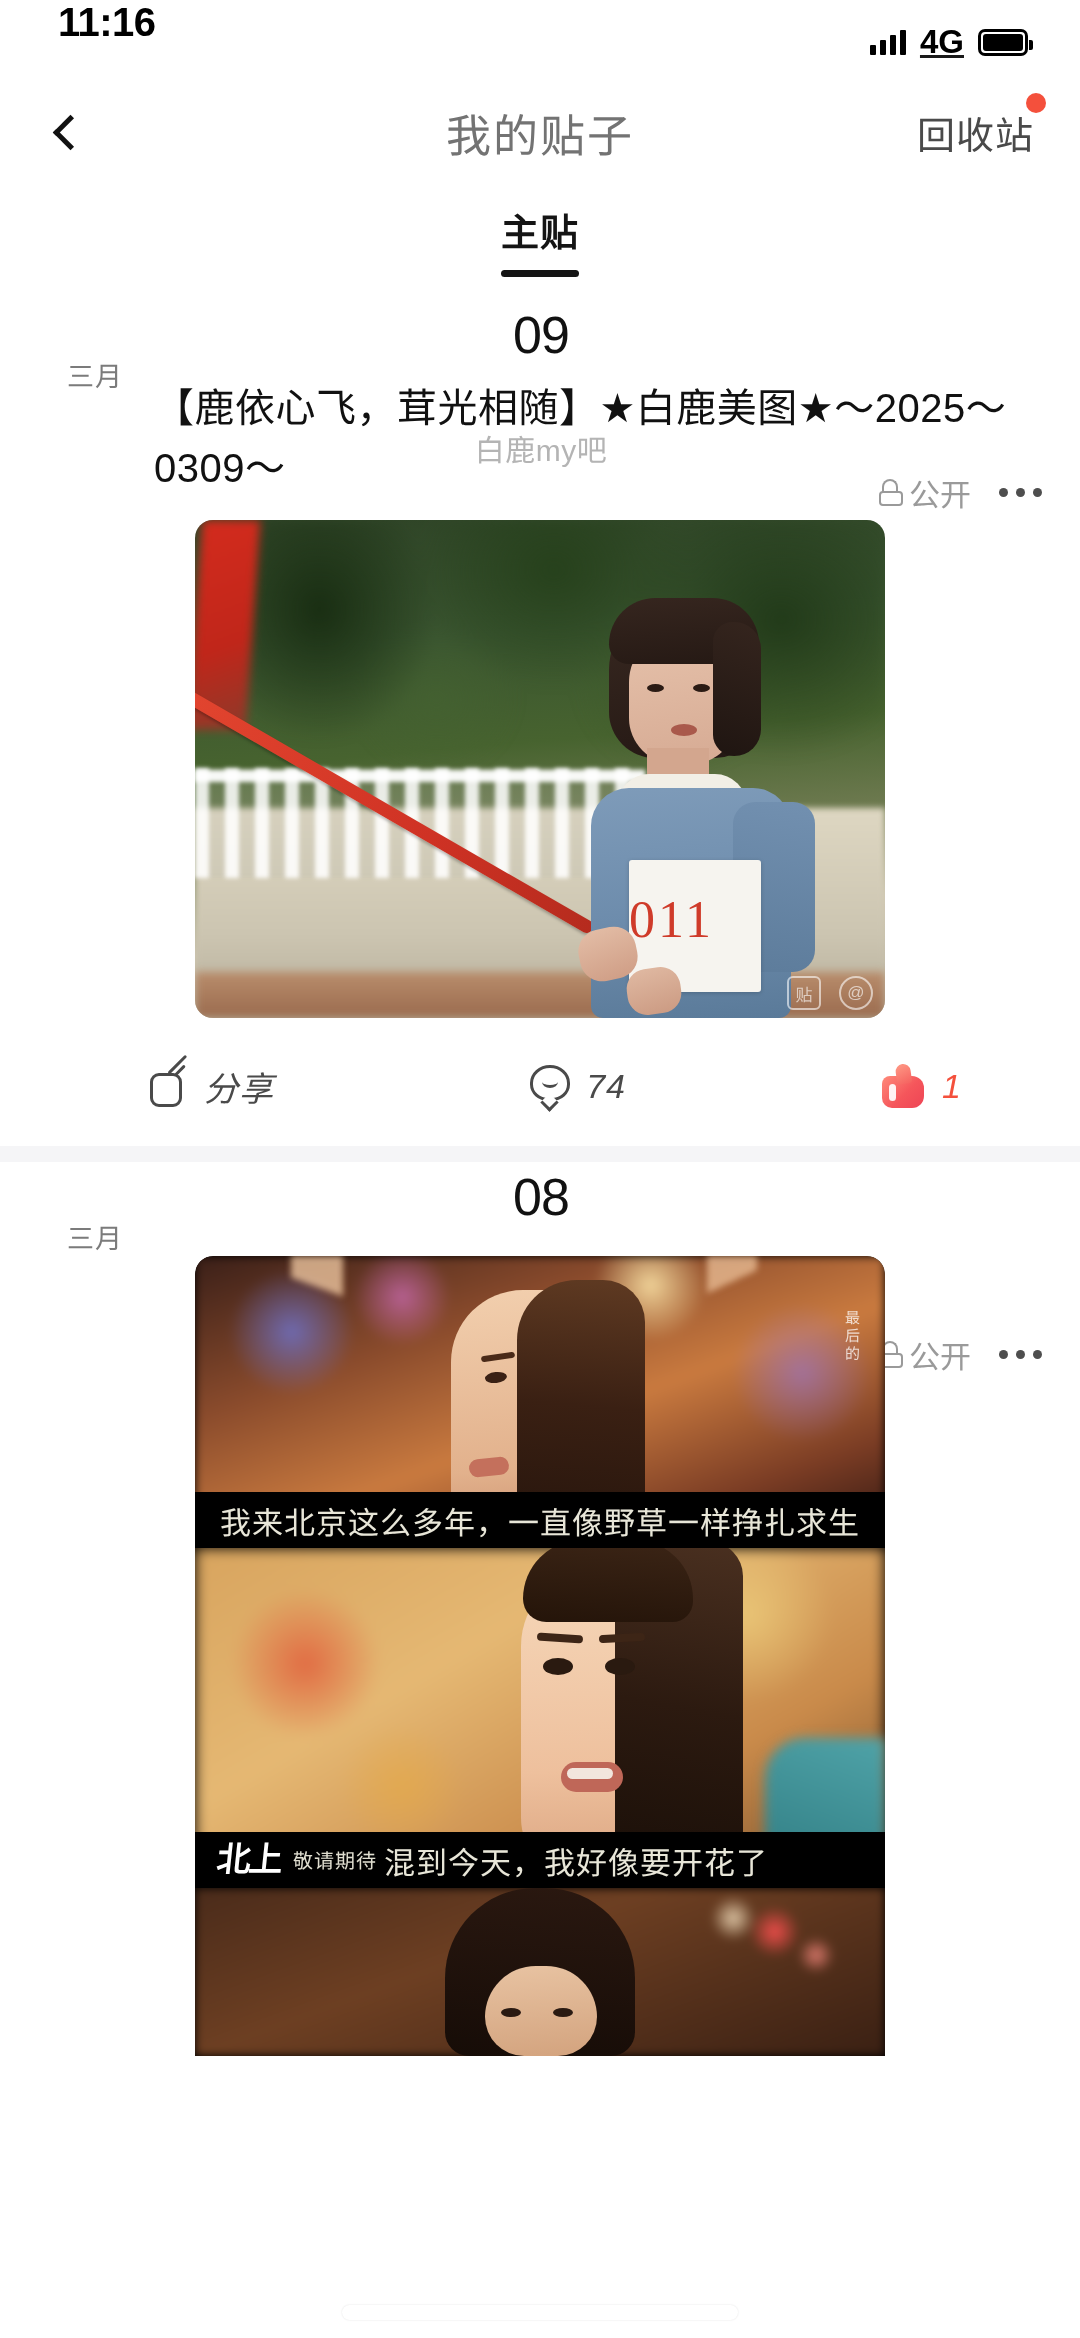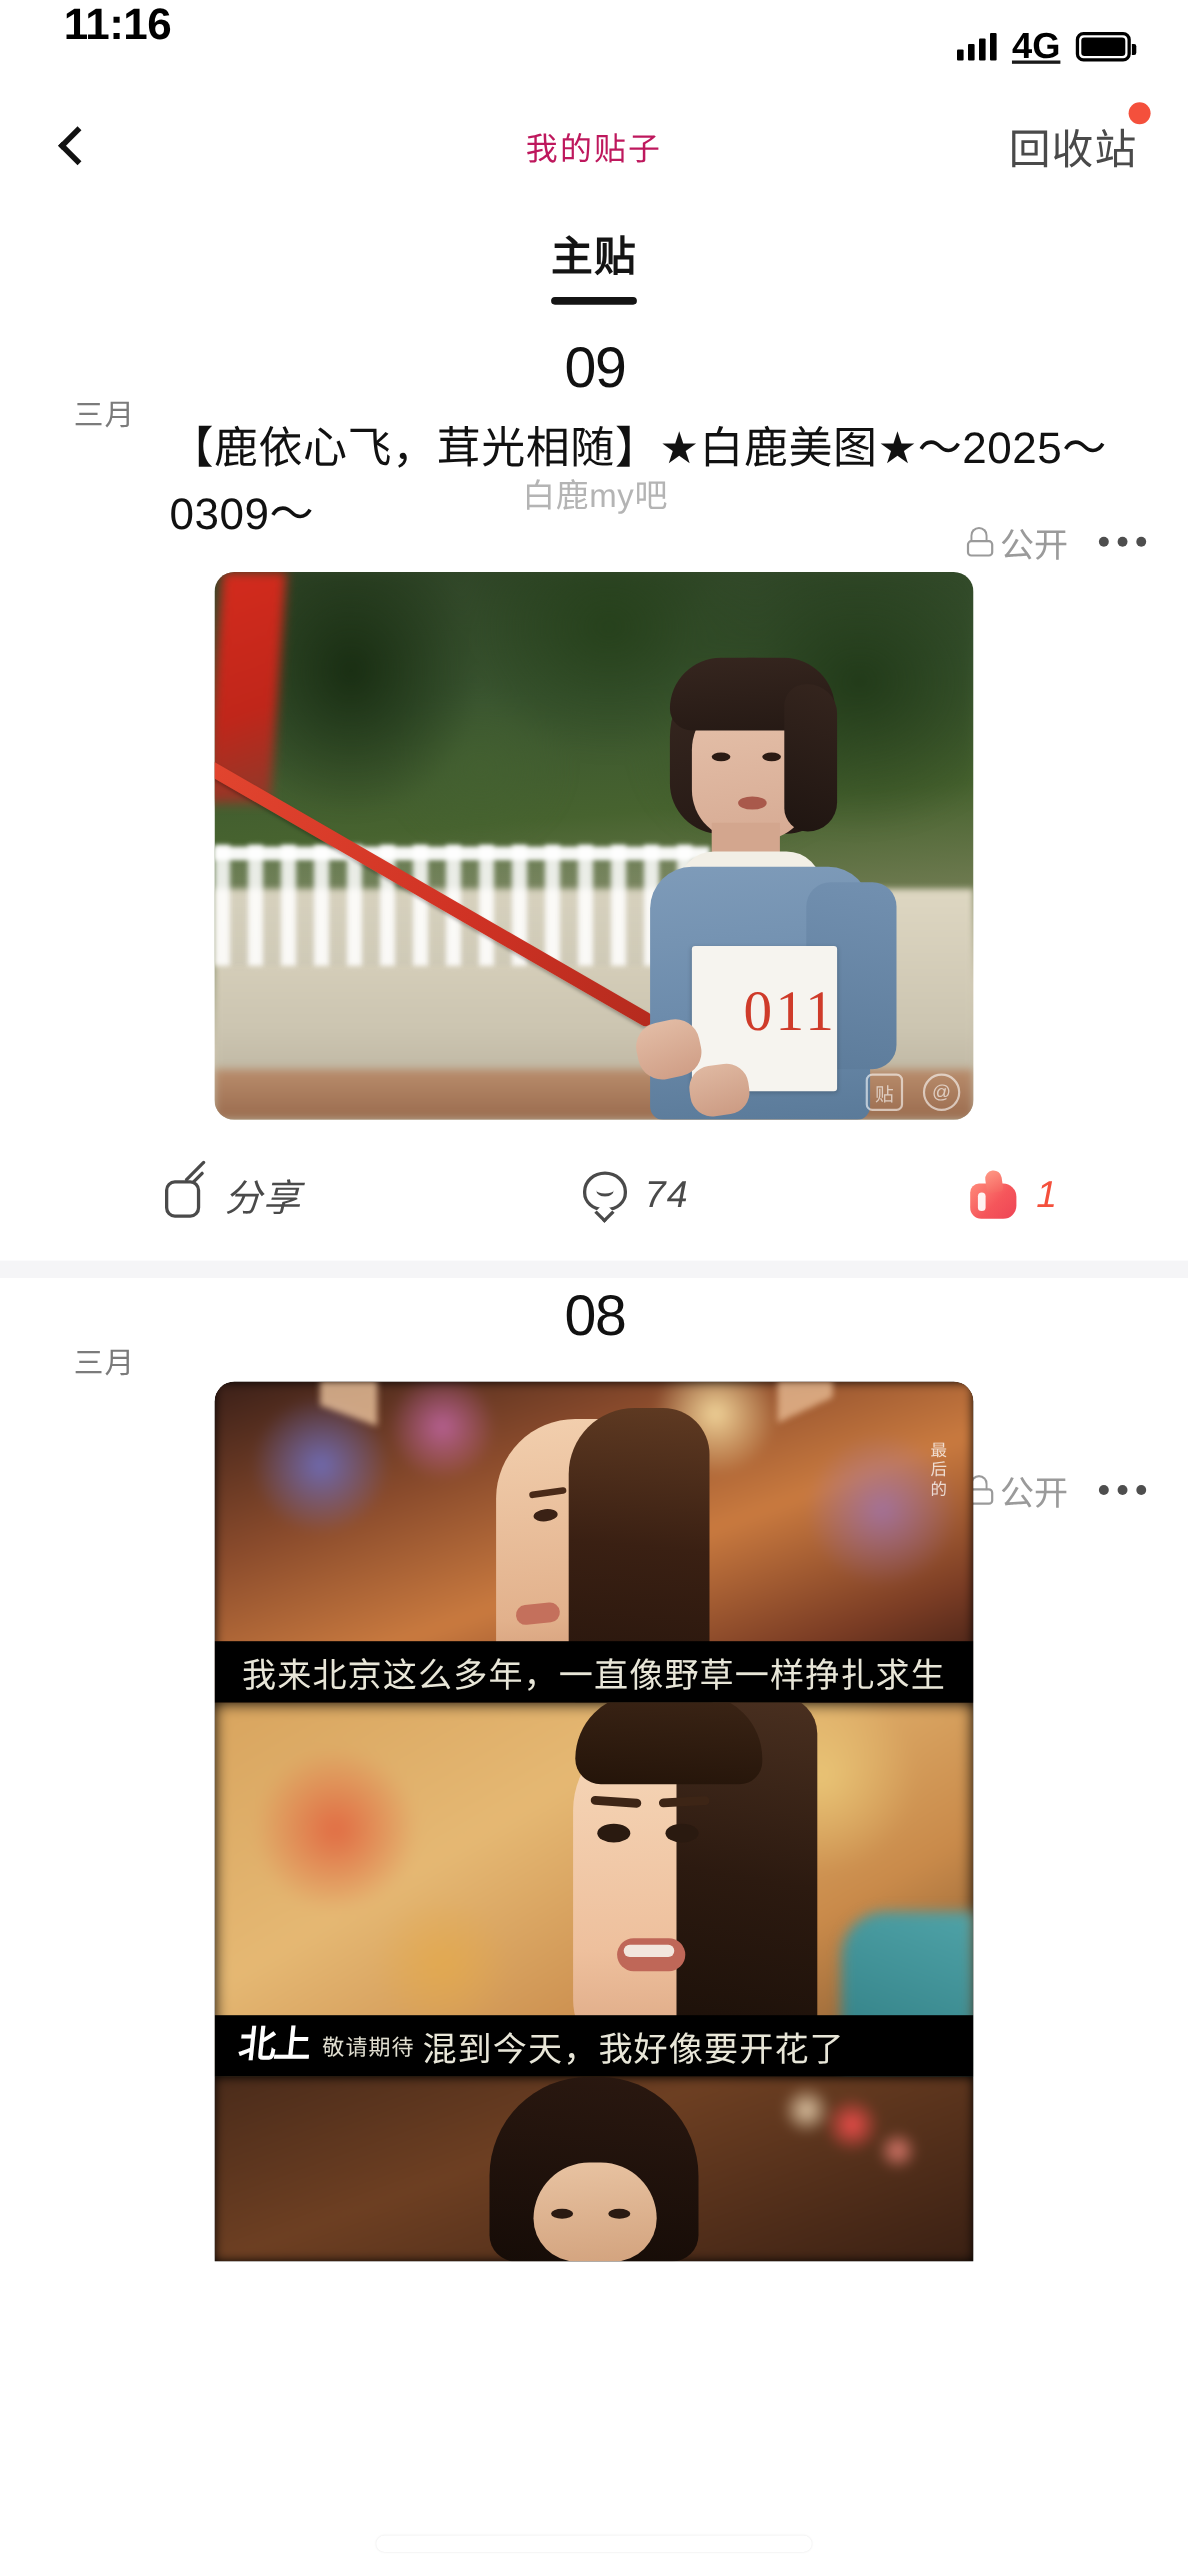--- a/index.html
+++ b/index.html
@@ -113,23 +113,23 @@
     border-left: 5px solid #111;
     border-bottom: 5px solid #111;
     transform: rotate(45deg);
     margin-left: 6px;
   }
   .nav-title {
     position: absolute;
     left: 0;
     right: 0;
     text-align: center;
-    font-size: 29px;
+    font-size: 45px;
     font-weight: 500;
-    color: #be185d;
+    color: #737373;
     letter-spacing: 2px;
     pointer-events: none;
   }
   .nav-right {
     margin-left: auto;
     position: relative;
     padding-right: 12px;
     cursor: pointer;
   }
   .nav-right-text {
@@ -440,21 +440,21 @@
     left: 56px; top: 262px;
     width: 132px; height: 132px;
     background: #f6f4ef;
     border-radius: 3px;
     box-shadow: 0 1px 4px rgba(0,0,0,.18);
   }
   .p1-bib-num {
     position: absolute;
     left: 56px; top: 292px;
     width: 132px;
-    text-align: right;
+    text-align: left;
     font-size: 52px;
     color: #cf3b2a;
     font-family: "Liberation Serif", serif;
     letter-spacing: 3px;
   }
   .p1-hand {
     position: absolute;
     left: 6px; top: 330px;
     width: 58px; height: 52px;
     background: linear-gradient(170deg,#e3bda6,#cf9d85);

